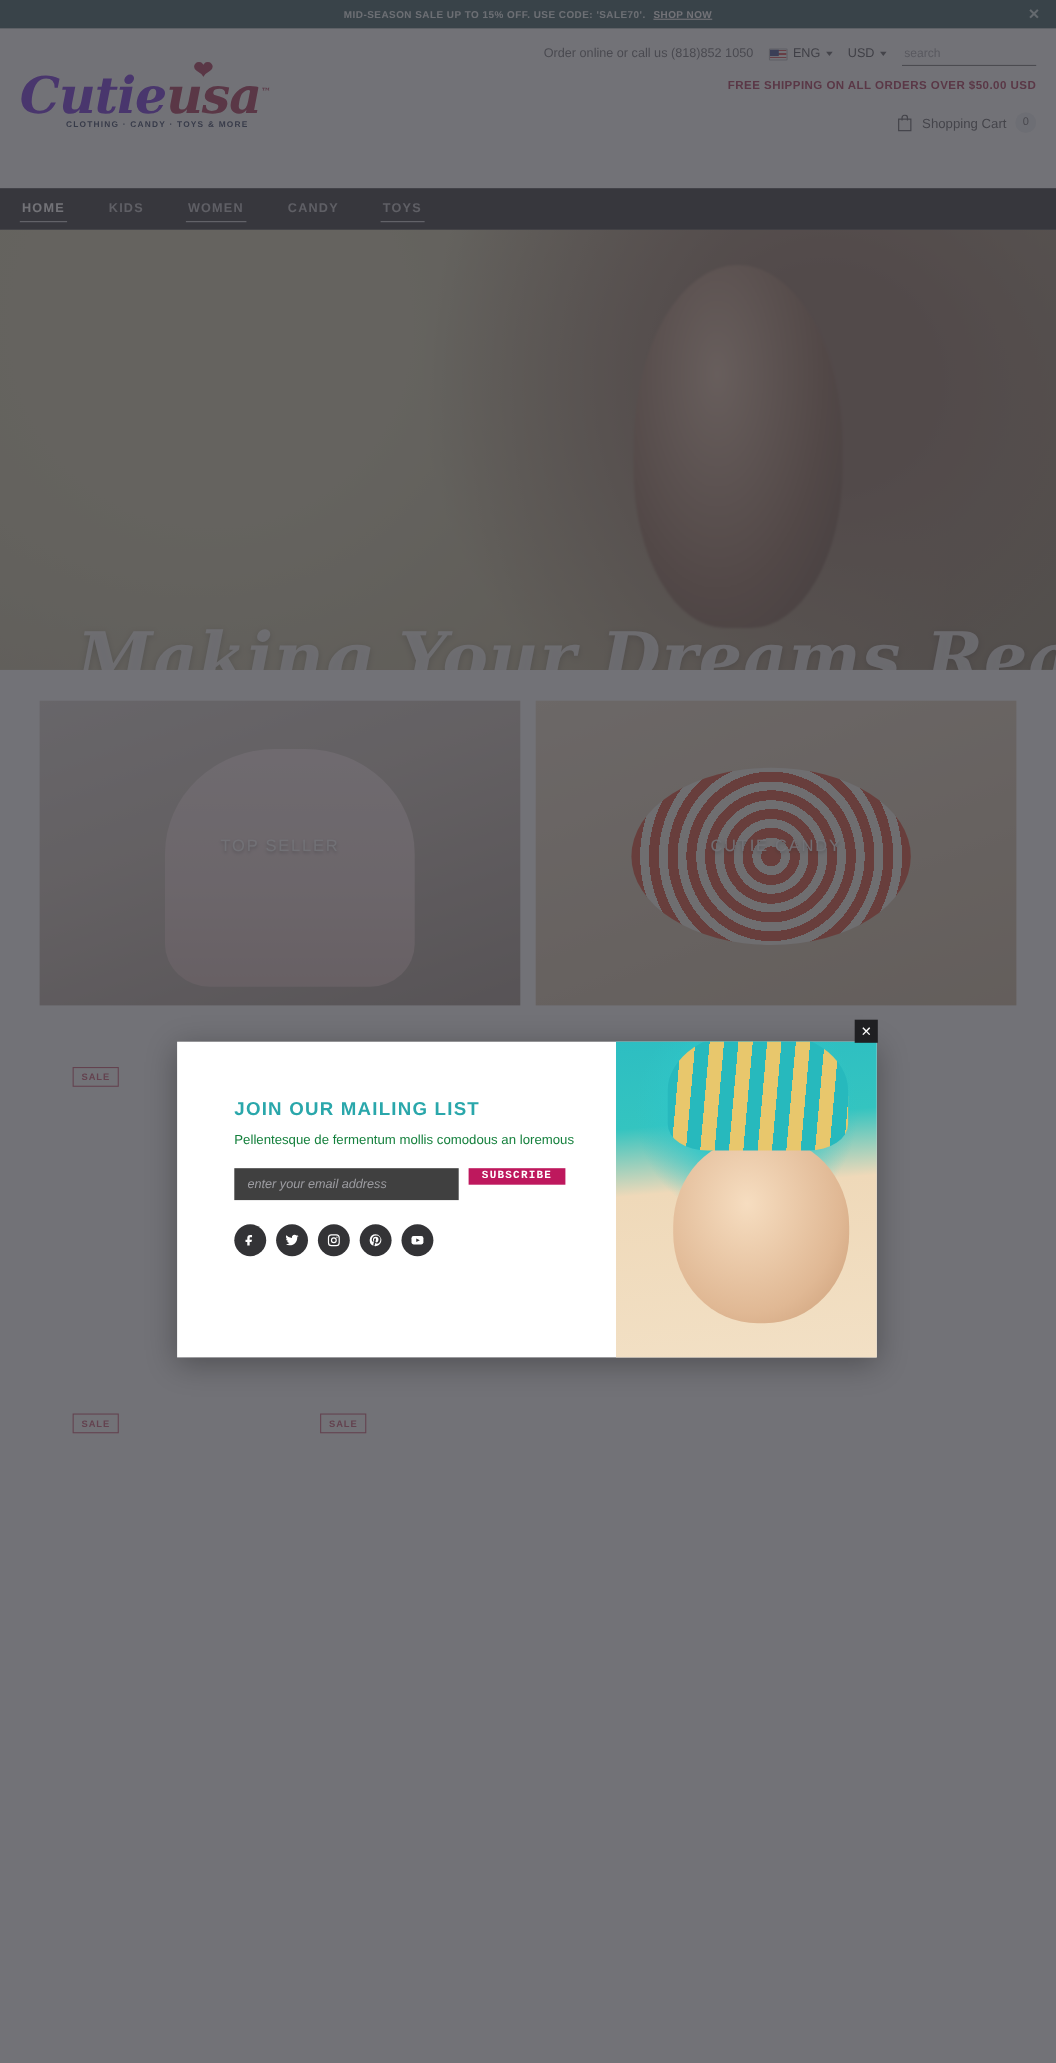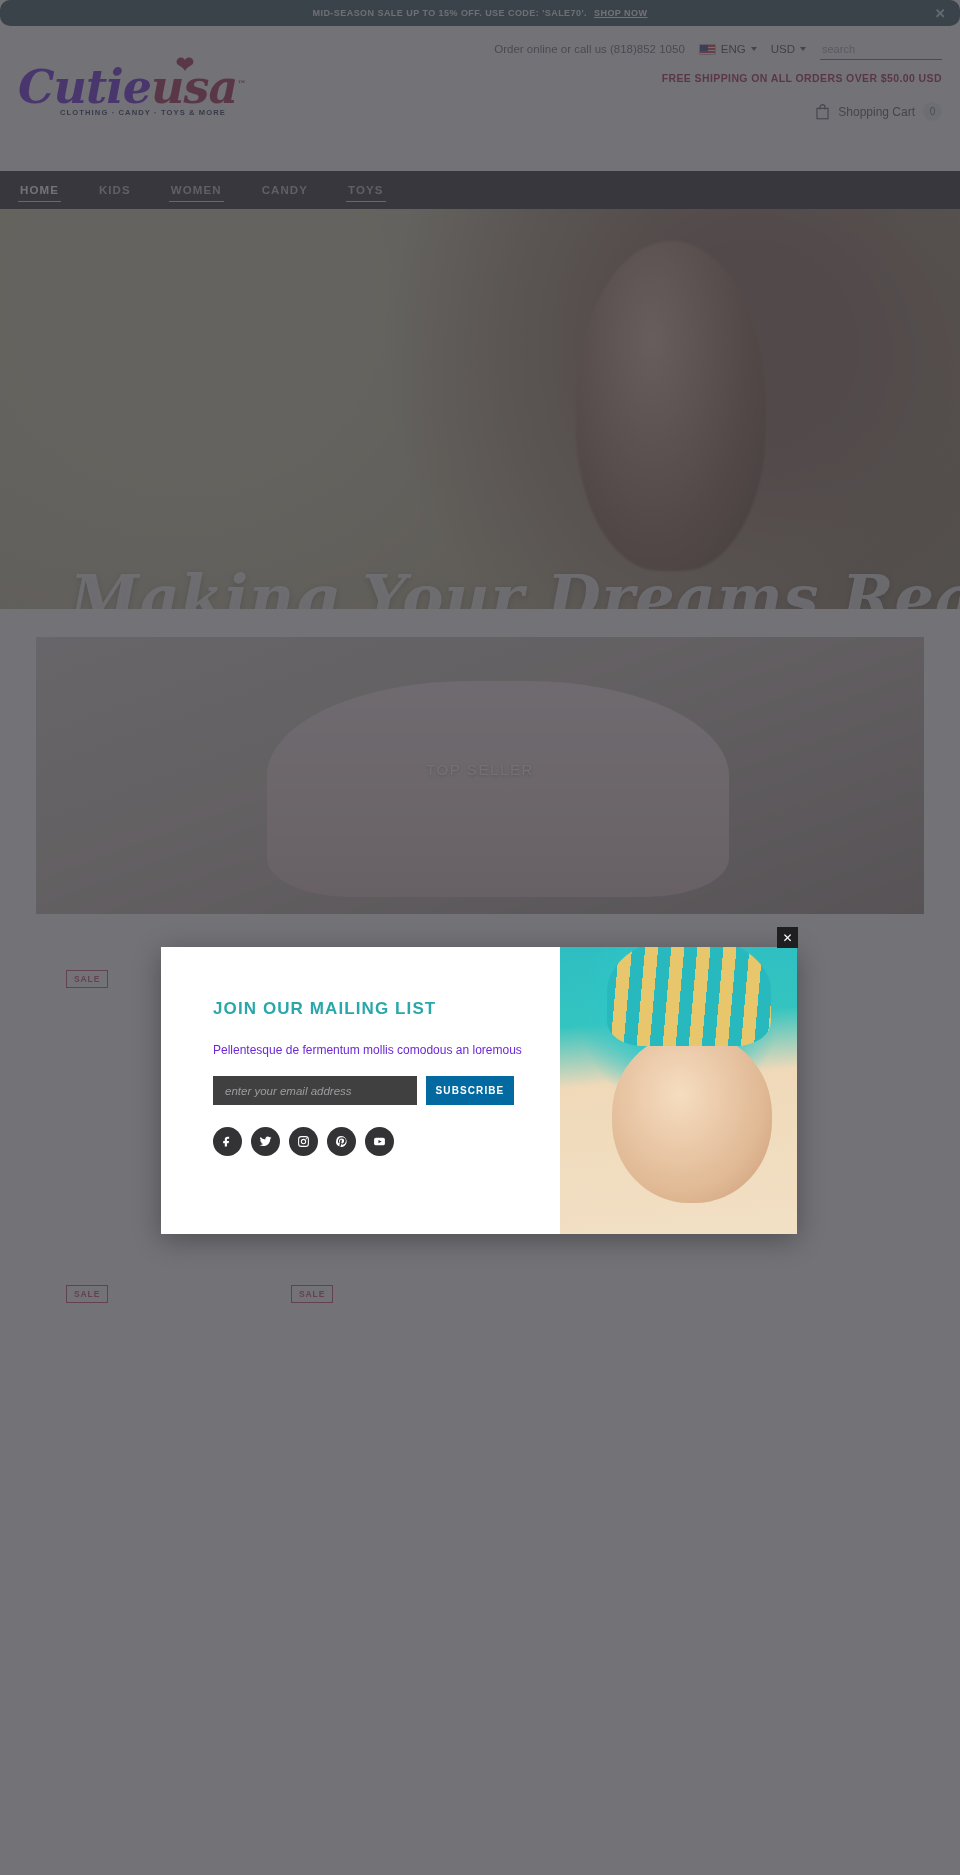--- a/index.html
+++ b/index.html
@@ -16,21 +16,21 @@
     position: absolute; inset: 0;
     background: rgba(60,60,66,0.72);
     z-index: 500;
   }
 
   
   .promo-bar {
     position: relative; height: 26px;
     background: #35575c;
     display: flex; align-items: center; justify-content: center;
-    color: #e9f2f2; font-size: 9px; letter-spacing: .45px; font-weight: 600; border-radius: 10px;
+    color: #e9f2f2; font-size: 9px; letter-spacing: .45px; font-weight: 600;
   }
   .promo-bar .shopnow {
     margin-left: 7px; text-decoration: underline; color: #ffffff; font-weight: 700;
   }
   .promo-close {
     position: absolute; right: 14px; top: 50%; transform: translateY(-50%);
     font-size: 13px; color: #cfe0e0; line-height: 1; cursor: pointer;
   }
 
   
@@ -190,33 +190,33 @@
   
   .modal {
     position: absolute; z-index: 900;
     left: 161px; top: 947px; width: 636px; height: 287px;
     display: flex; background: #ffffff; box-shadow: 0 6px 26px rgba(0,0,0,.3);
   }
   .modal-left { flex: 1; padding: 52px 0 0 52px; }
   .modal-title {
     color: #2aa7ab; font-size: 17px; font-weight: 700; letter-spacing: 1.1px;
   }
-  .modal-sub { color: #6d28d9; font-size: 12px; margin-top: 24px; }
+  .modal-sub { color: #15803d; font-size: 12px; margin-top: 10px; }
   .modal-form { display: flex; margin-top: 19px; }
   .modal-form input {
     width: 204px; height: 29px; border: none; outline: none;
     background: #404040; padding: 0 12px; font-size: 11.5px;
     font-style: italic; color: #8d8d92;
     font-family: "Liberation Sans", sans-serif;
   }
   .modal-form input::placeholder { color: #9c9ca1; font-style: italic; }
   .subscribe-btn {
-    width: 88px; height: 29px; margin-left: 9px; border: none; cursor: pointer;
-    background: #0369a1; color: #ffffff; font-size: 10px; font-weight: 700;
-    letter-spacing: 1.1px; font-family: Liberation Sans, sans-serif;
+    width: 88px; height: 15px; margin-left: 9px; border: none; cursor: pointer;
+    background: #be185d; color: #ffffff; font-size: 10px; font-weight: 700;
+    letter-spacing: 1.1px; font-family: Liberation Mono, monospace;
   }
   .modal-note {
     margin-top: 22px; color: #3fa9ae; font-size: 9.8px; font-weight: 700;
     letter-spacing: .6px; line-height: 1.55; max-width: 260px;
   }
   .socials { display: flex; gap: 9px; margin-top: 22px; }
   .social {
     width: 29px; height: 29px; border-radius: 50%; background: #333336;
     display: flex; align-items: center; justify-content: center; cursor: pointer;
   }
@@ -308,20 +308,23 @@
 
   <div class="hero">
     <div class="hero-headline">Making Your Dreams Reality</div>
 
   </div>
 
   <div class="tiles">
     <div class="tile tile-1">
       <div class="tile-label">TOP SELLER</div>
     </div>
+    <div class="tile tile-2">
+      <div class="tile-label">CUTIE CANDY</div>
+    </div>
   </div>
 
   <div class="products">
     <div class="product">
       <span class="sale-badge">SALE</span>
     </div>
     <div class="product">
       <span class="sale-badge">SALE</span>
     </div>
     <div class="product">

